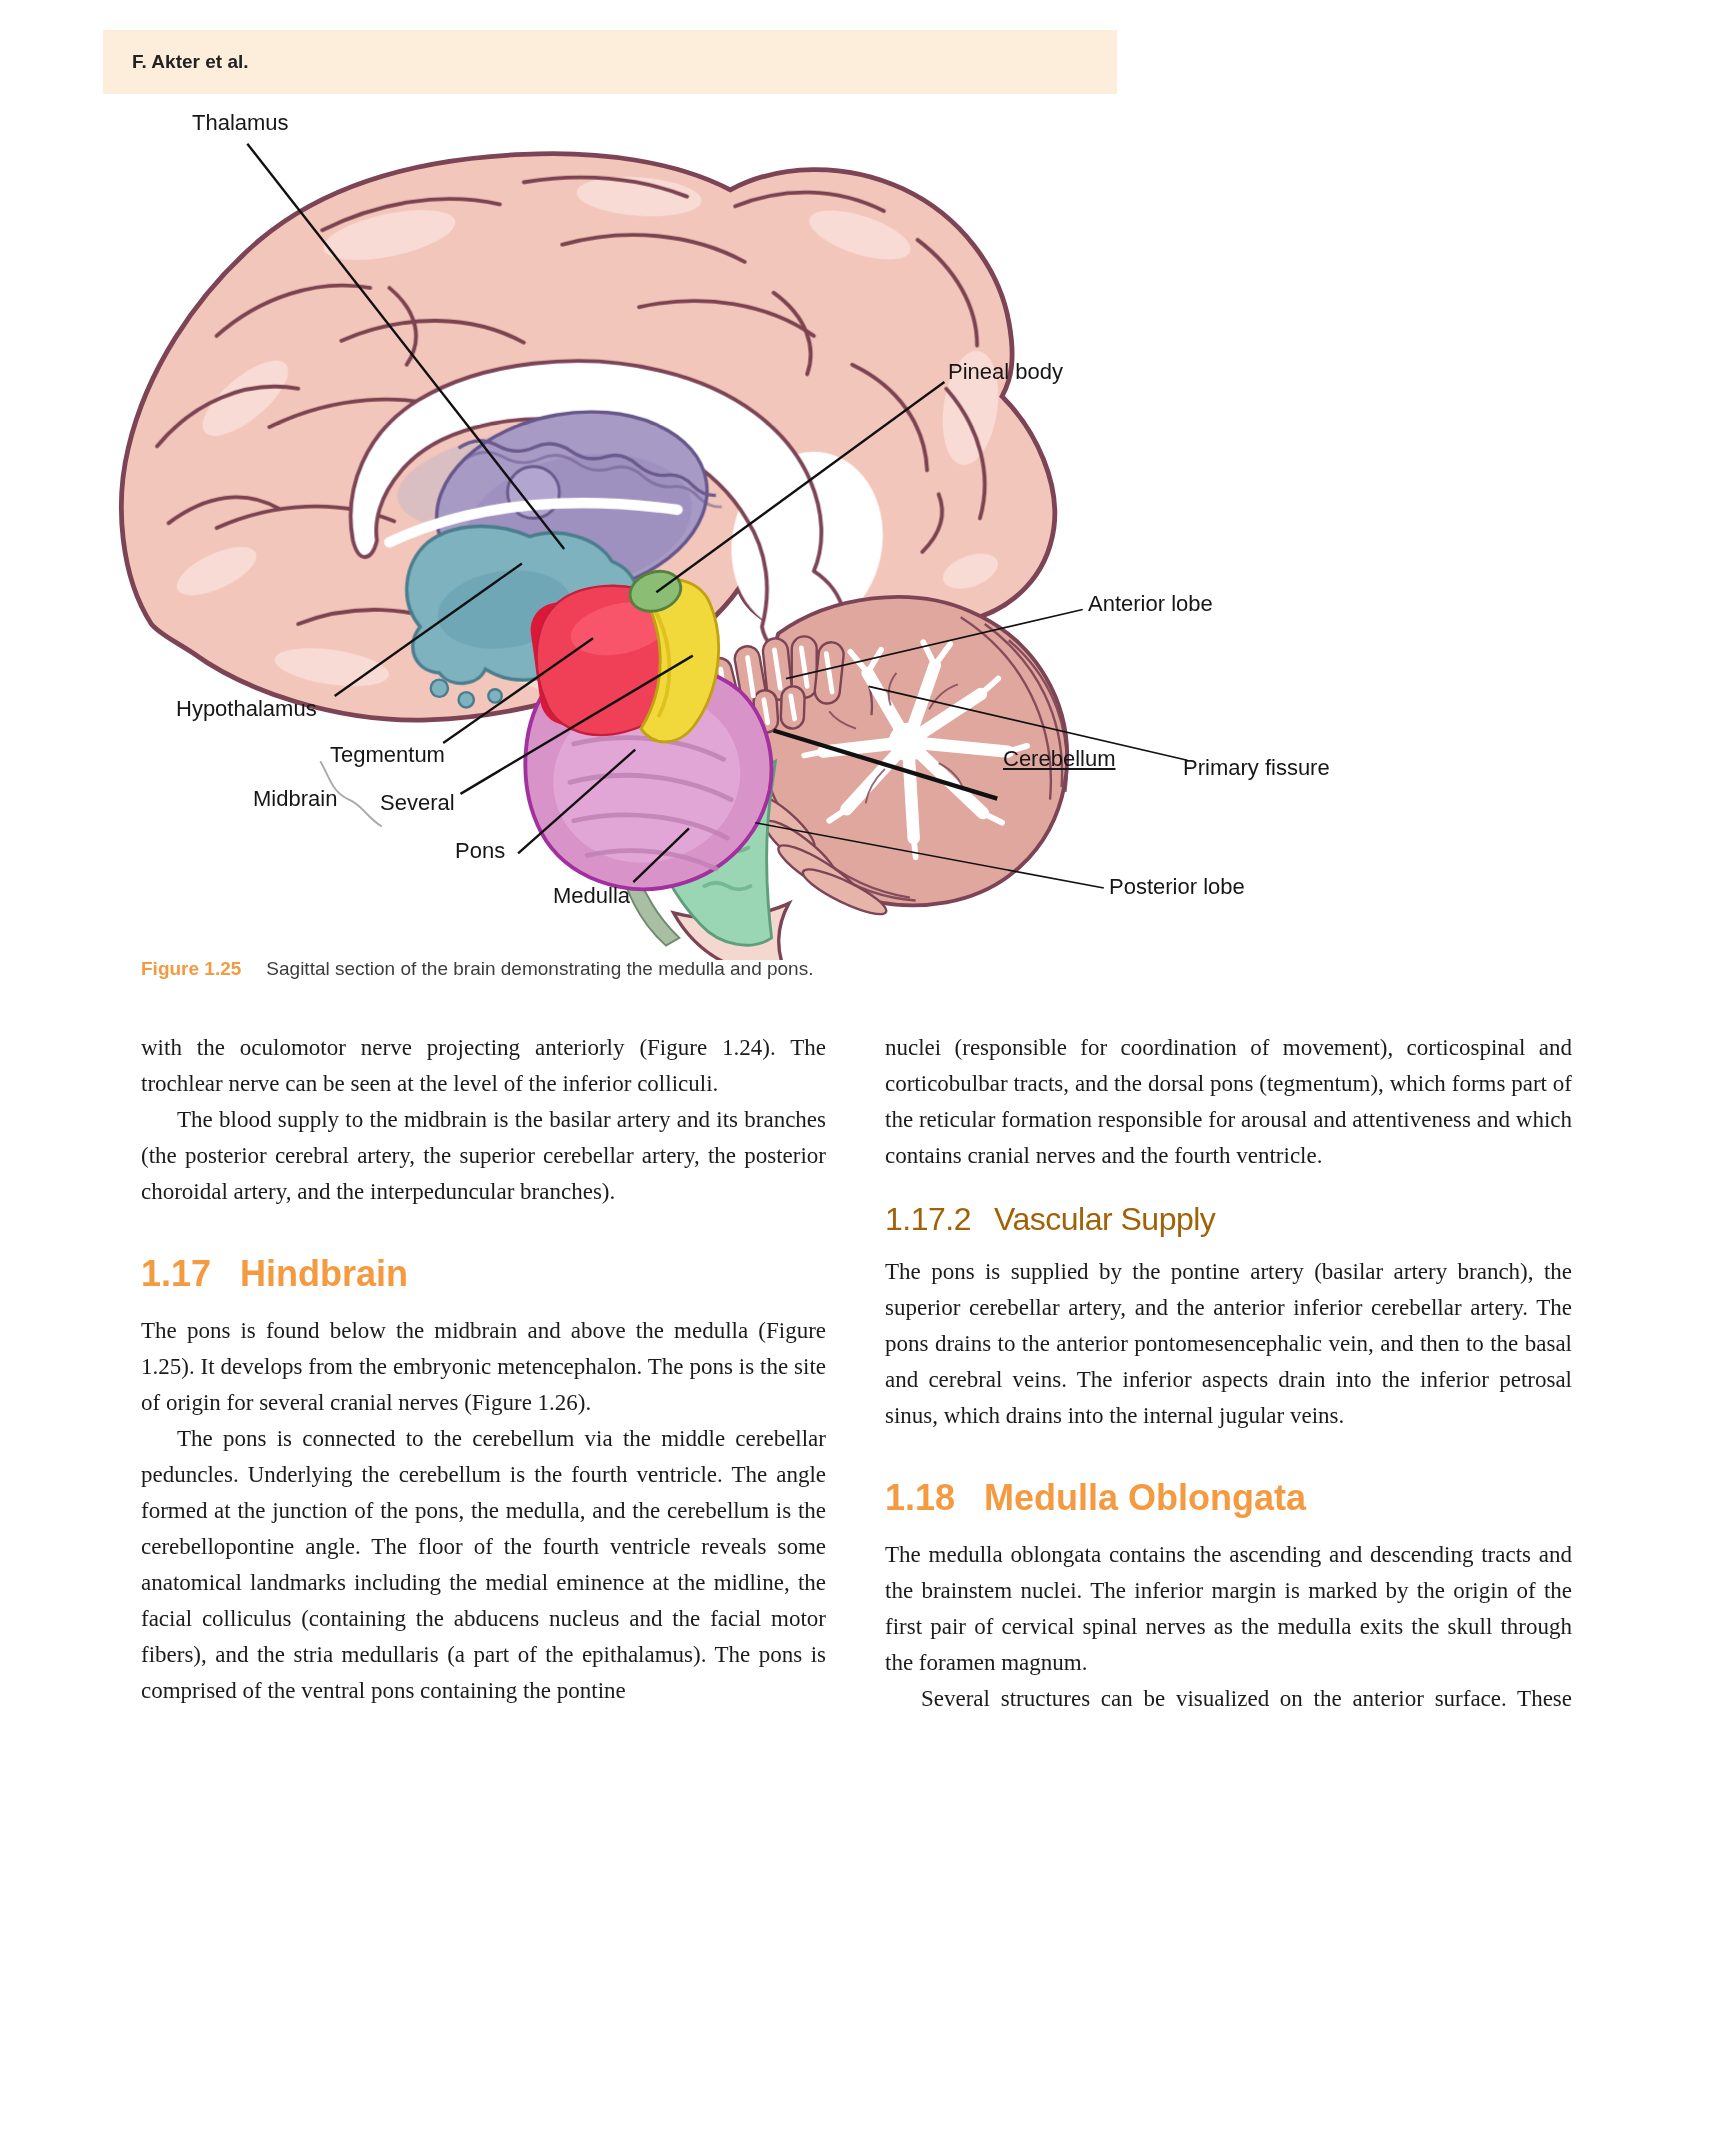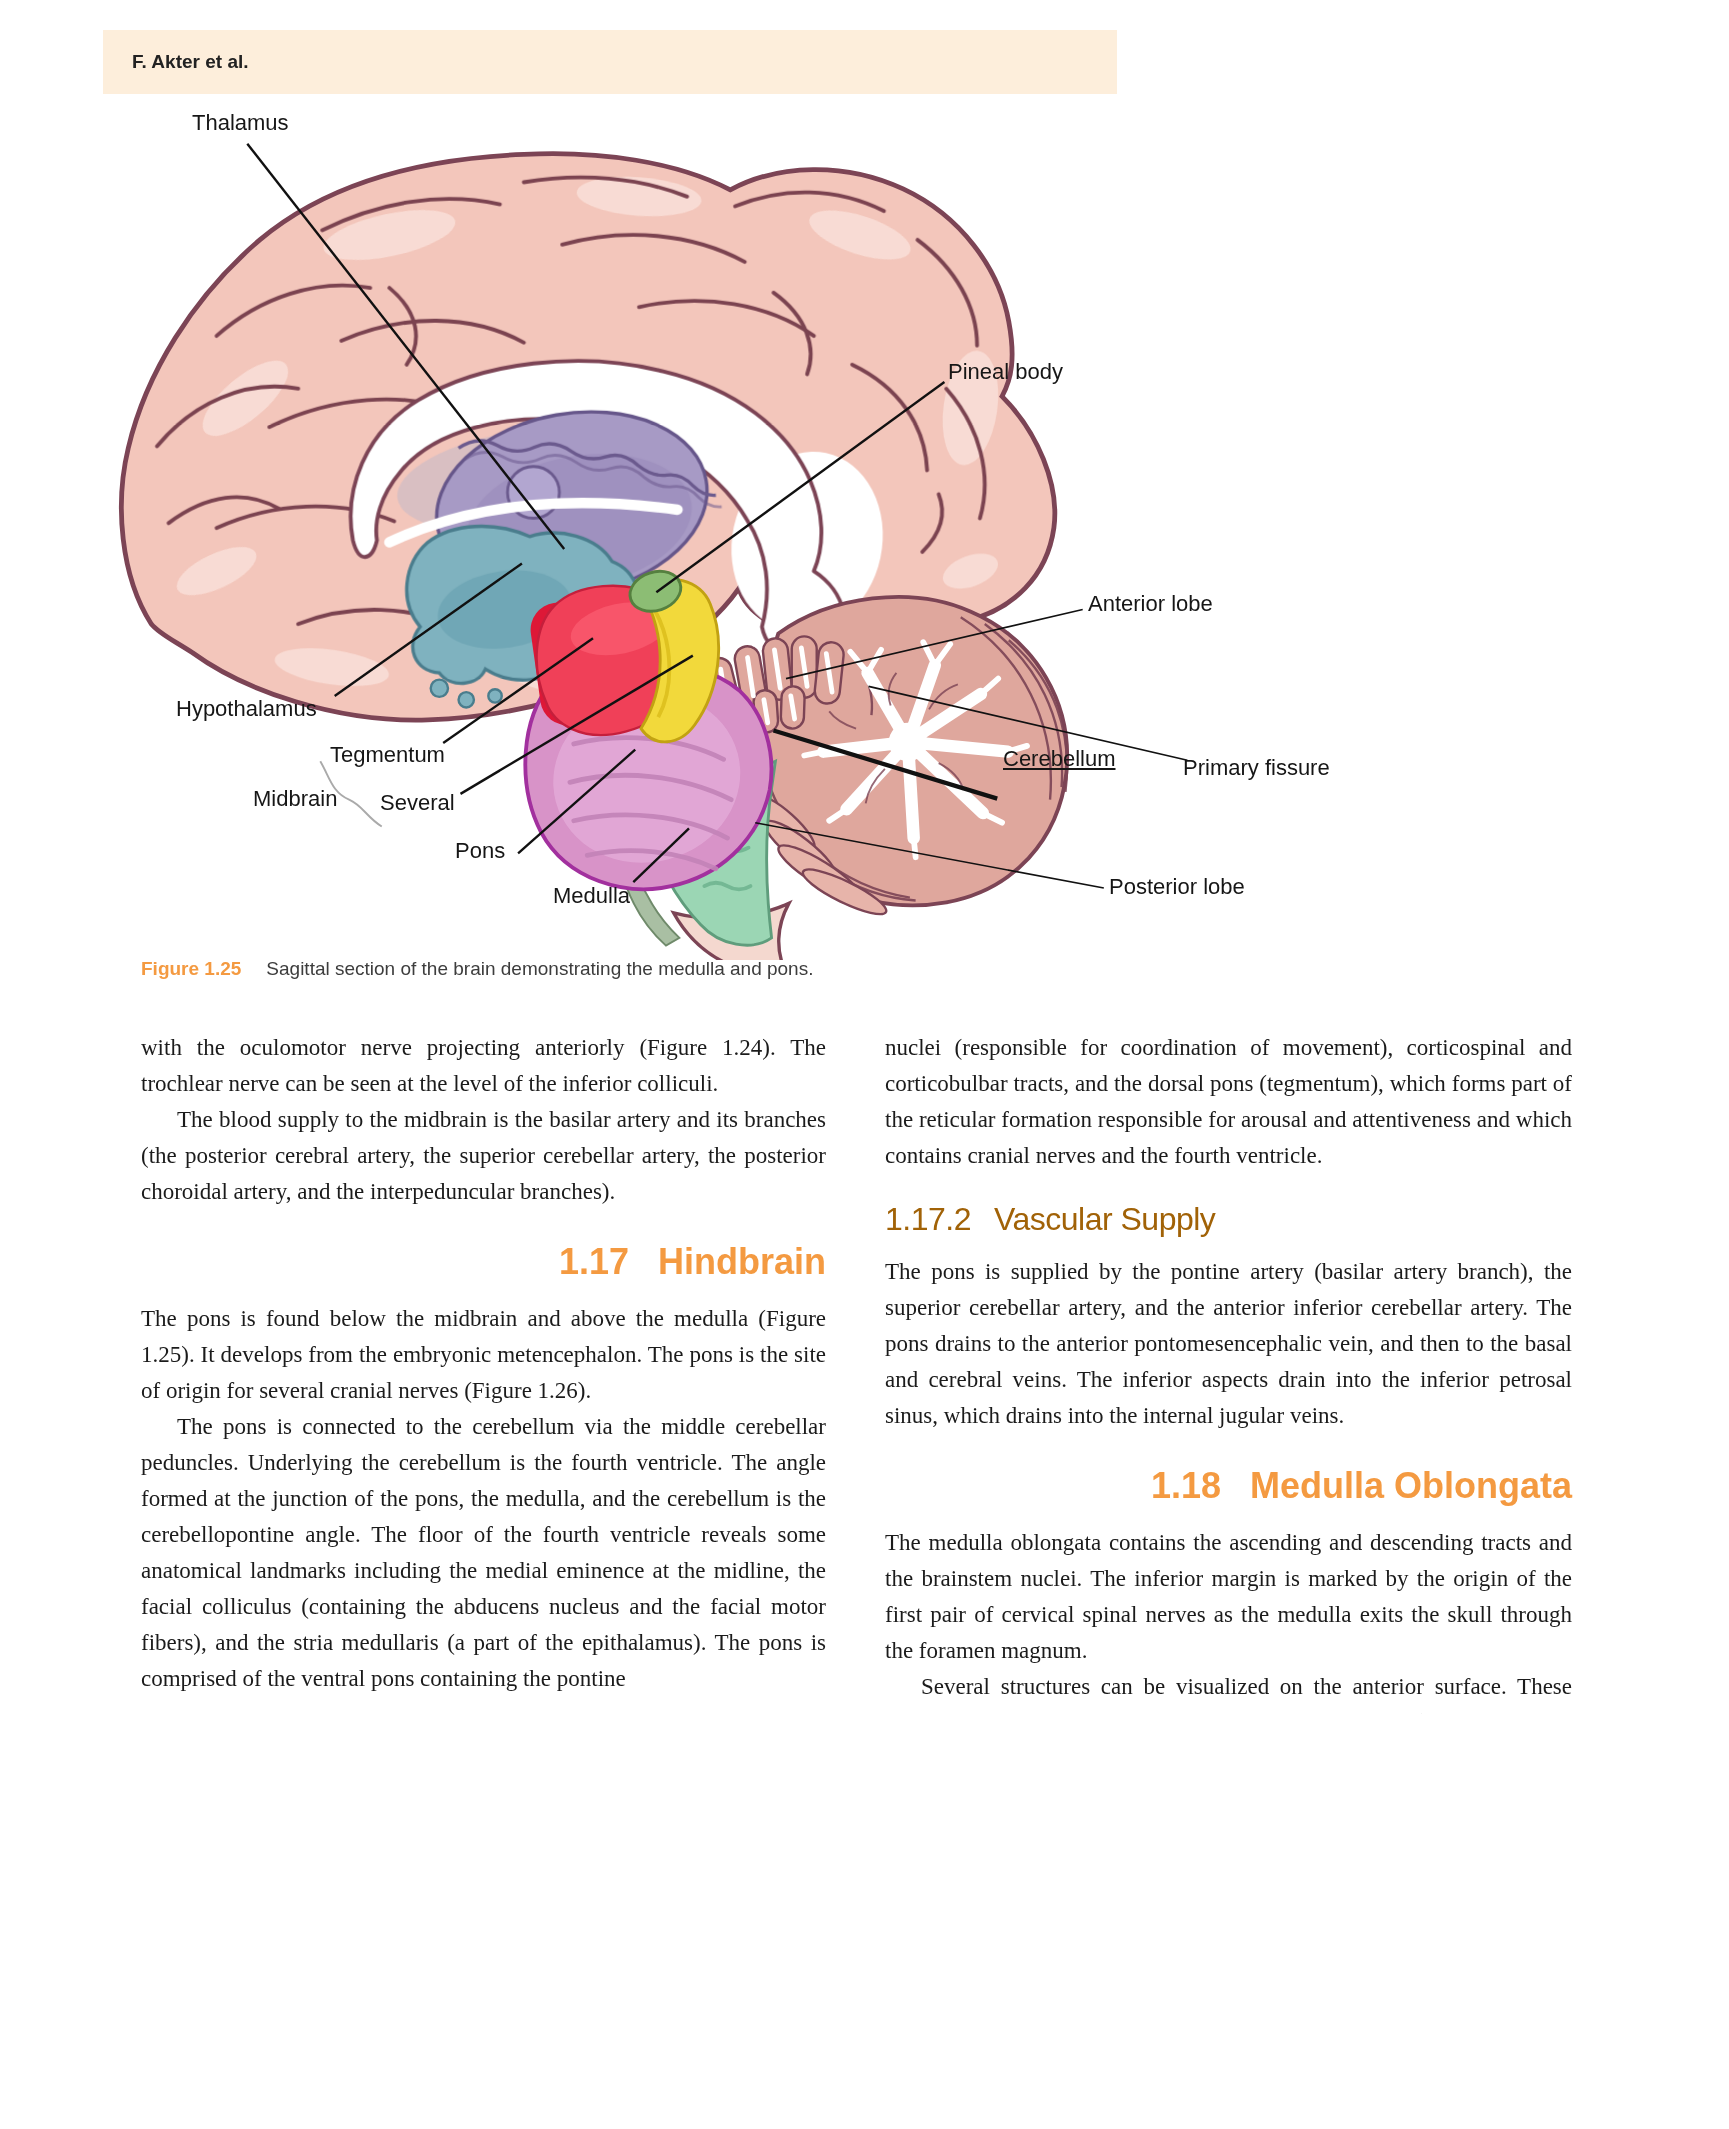--- a/index.html
+++ b/index.html
@@ -29,21 +29,21 @@
   .caption{position:absolute;left:141px;top:958px;width:1249px;font-size:19px;color:#3d3d3d;}
   .caption .cap-label{color:#f49a41;font-weight:bold;margin-right:25px;}
   
   .col{position:absolute;top:1030px;font-family:"Liberation Serif",serif;font-size:23px;
        line-height:36px;color:#1b1b1b;text-align:justify;}
   .col-left{left:141px;width:685px;}
   .col-right{left:885px;width:687px;}
   .col p{margin:0;}
   .col p.indent{text-indent:36px;}
   h2.sec{font-family:"Liberation Sans",sans-serif;font-size:36px;font-weight:bold;
-         color:#f49a41;margin:34px 0 21px 0;text-align:right;}
+         color:#f49a41;margin:46px 0 21px 0;text-align:left;}
   h2.sec .num{margin-right:29px;}
   h3.sub{font-family:"Liberation Sans",sans-serif;font-size:32px;font-weight:400;
          color:#a16207;margin:27px 0 17.3px 0;text-align:left;letter-spacing:-0.5px;}
   h3.sub .num{margin-right:23px;}
   
   .pagenum-box{position:absolute;left:35px;top:1993px;width:52px;height:60px;background:#fdeedb;
                display:flex;align-items:center;justify-content:flex-start;}
   .pagenum-box span{font-size:29px;font-weight:bold;color:#1a1a1a;}
 </style>
 </head>

